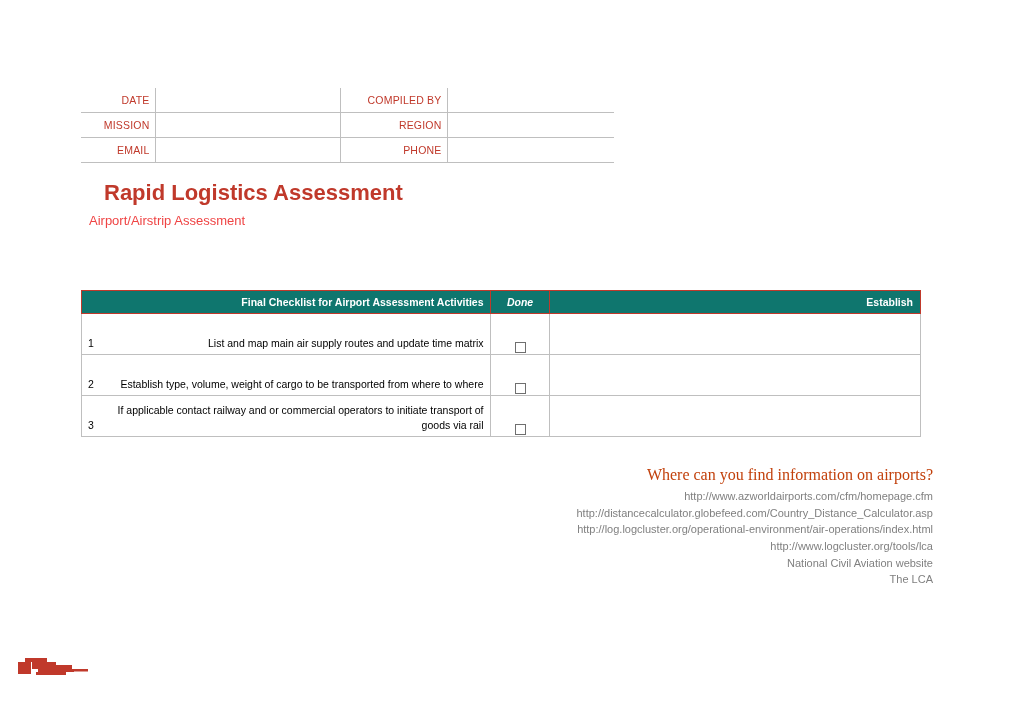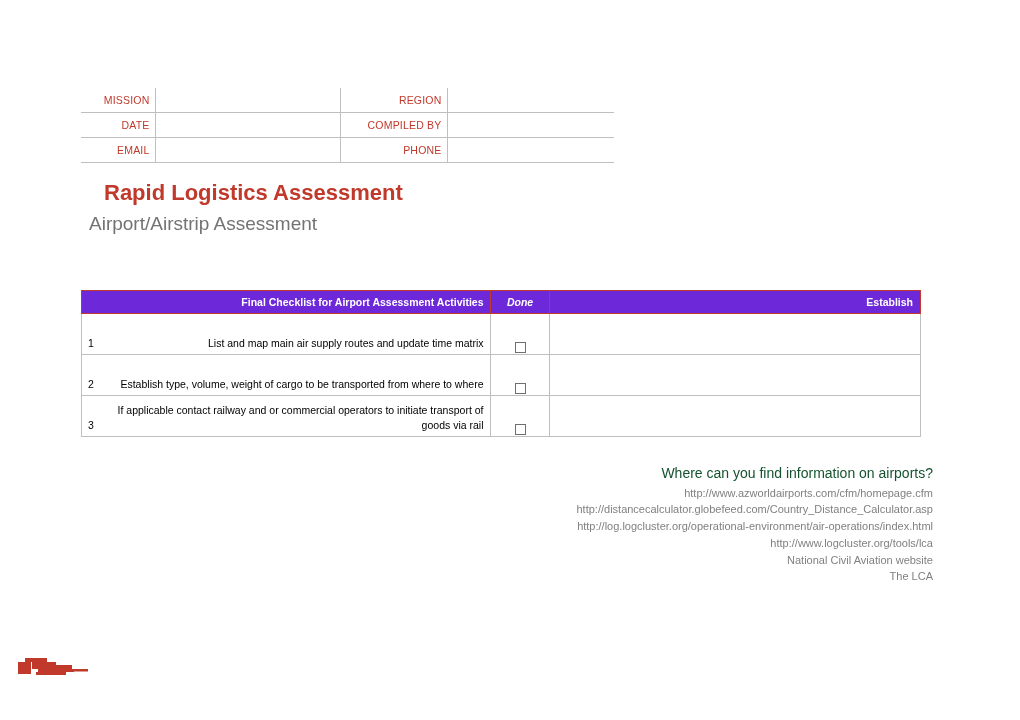--- a/index.html
+++ b/index.html
@@ -56,37 +56,37 @@
     font-size: 22px;
     color: #c0392b;
     font-weight: bold;
     line-height: 1.2;
     white-space: nowrap;
   }
   .doc-subtitle {
     position: absolute;
     left: 89px;
     top: 213px;
-    font-size: 19px;
-    color: #737373;
+    font-size: 13px;
+    color: #ef4444;
     line-height: 1.2;
     white-space: nowrap;
   }
 
   
   .checklist {
     position: absolute;
     left: 81px;
     top: 290px;
     width: 840px;
     border-collapse: collapse;
     table-layout: fixed;
   }
   .checklist th {
-    background: #6d28d9;
+    background: #0f766e;
     color: #ffffff;
     font-size: 10.5px;
     font-weight: bold;
     height: 22px;
     padding: 0 7px;
     border: 1px solid #c0392b;
     vertical-align: middle;
   }
   .th-activity { text-align: right; }
   .th-done { text-align: center; width: 58px; font-style: italic; }
@@ -128,24 +128,25 @@
 
   
   .resources {
     position: absolute;
     right: 87px;
     top: 463px;
     width: 520px;
     text-align: right;
   }
   .resources-heading {
-    font-size: 14px;
-    color: #14532d;
+    font-size: 16px;
+    color: #c2410c;
     line-height: 1.55;
     white-space: nowrap;
+    font-family: Liberation Serif, serif;
   }
   .resource-line {
     font-size: 11px;
     color: #808080;
     line-height: 1.52;
     white-space: nowrap;
   }
 
   
   .logo {
@@ -161,29 +162,29 @@
 
 <table class="meta-table">
   <colgroup>
     <col class="col-l1">
       <col class="col-v1">
       <col class="col-l2">
       <col class="col-v2">
   </colgroup>
   <tbody>
     <tr>
+      <td class="meta-label">DATE</td>
+      <td class="meta-value"></td>
+      <td class="meta-label">COMPILED BY</td>
+      <td class="meta-value last"></td>
+    </tr>
+    <tr>
       <td class="meta-label">MISSION</td>
       <td class="meta-value"></td>
       <td class="meta-label">REGION</td>
-      <td class="meta-value last"></td>
-    </tr>
-    <tr>
-      <td class="meta-label">DATE</td>
-      <td class="meta-value"></td>
-      <td class="meta-label">COMPILED BY</td>
       <td class="meta-value last"></td>
     </tr>
     <tr>
       <td class="meta-label">EMAIL</td>
       <td class="meta-value"></td>
       <td class="meta-label">PHONE</td>
       <td class="meta-value last"></td>
     </tr>
   </tbody>
 </table>

